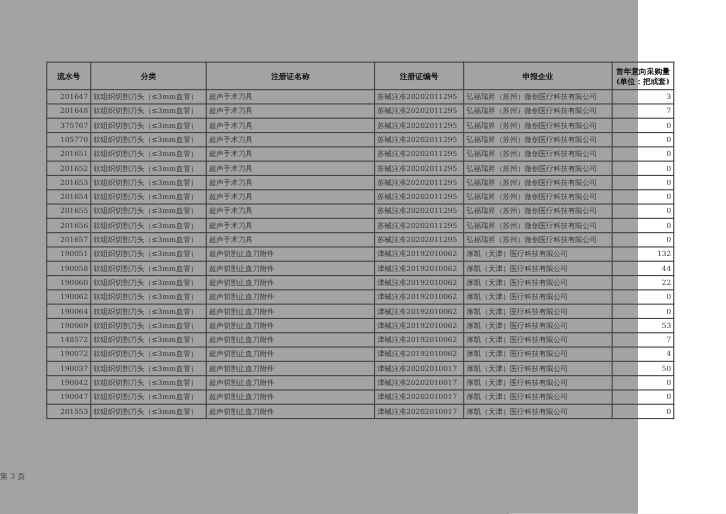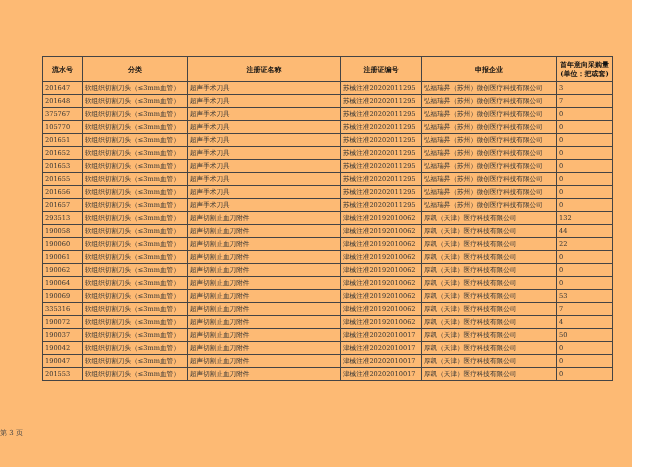--- a/index.html
+++ b/index.html
@@ -1,26 +1,26 @@
 <!DOCTYPE html>
 <html><head>
   <meta charset="utf-8">
   <style>
     html, body { margin: 0; padding: 0; background: #ffffff; }
     body { width: 660px; height: 467px; position: relative; overflow: hidden;
            font-family: "DejaVu Serif", "Liberation Serif", serif; color: #222; }
-    .page { position: absolute; left: 0; top: 0; width: 632px; height: 467px; background: #fdba74; }
+    .page { position: absolute; left: 0; top: 0; width: 580px; height: 467px; background: #a3a3a3; }
     table.grid { position: absolute; left: 42px; top: 56px; border-collapse: collapse;
                  table-layout: fixed; width: 570px; border: 1.3px solid #222; }
     table.grid th, table.grid td { border: 0.8px solid #444; padding: 0 2px; overflow: hidden;
                                    white-space: nowrap; }
     table.grid th { height: 24px; font-size: 7px; font-weight: bold; text-align: center;
                     line-height: 9px; color: #111; }
     table.grid td { height: 12px; font-size: 6.6px; line-height: 12px; color: #333; }
-    td.c-serial, td.c-qty { text-align: left; }
+    td.c-serial, td.c-qty { text-align: right; }
     td.c-cat, td.c-name, td.c-reg, td.c-ent { text-align: left; }
     .footer { position: absolute; left: 0; width: 660px; top: 428px; text-align: left;
               font-size: 7px; color: #444; }
   </style>
 </head>
 <body>
 
 <div class="page">
   <table class="grid">
     <colgroup>
@@ -95,20 +95,28 @@
         </tr>
         <tr>
           <td class="c-serial">201653</td>
           <td class="c-cat">软组织切割刀头（≤3mm血管）</td>
           <td class="c-name">超声手术刀具</td>
           <td class="c-reg">苏械注准20202011295</td>
           <td class="c-ent">弘福瑞昇（苏州）微创医疗科技有限公司</td>
           <td class="c-qty">0</td>
         </tr>
         <tr>
+          <td class="c-serial">201654</td>
+          <td class="c-cat">软组织切割刀头（≤3mm血管）</td>
+          <td class="c-name">超声手术刀具</td>
+          <td class="c-reg">苏械注准20202011295</td>
+          <td class="c-ent">弘福瑞昇（苏州）微创医疗科技有限公司</td>
+          <td class="c-qty">0</td>
+        </tr>
+        <tr>
           <td class="c-serial">201655</td>
           <td class="c-cat">软组织切割刀头（≤3mm血管）</td>
           <td class="c-name">超声手术刀具</td>
           <td class="c-reg">苏械注准20202011295</td>
           <td class="c-ent">弘福瑞昇（苏州）微创医疗科技有限公司</td>
           <td class="c-qty">0</td>
         </tr>
         <tr>
           <td class="c-serial">201656</td>
           <td class="c-cat">软组织切割刀头（≤3mm血管）</td>
@@ -119,21 +127,21 @@
         </tr>
         <tr>
           <td class="c-serial">201657</td>
           <td class="c-cat">软组织切割刀头（≤3mm血管）</td>
           <td class="c-name">超声手术刀具</td>
           <td class="c-reg">苏械注准20202011295</td>
           <td class="c-ent">弘福瑞昇（苏州）微创医疗科技有限公司</td>
           <td class="c-qty">0</td>
         </tr>
         <tr>
-          <td class="c-serial">293513</td>
+          <td class="c-serial">190051</td>
           <td class="c-cat">软组织切割刀头（≤3mm血管）</td>
           <td class="c-name">超声切割止血刀附件</td>
           <td class="c-reg">津械注准20192010062</td>
           <td class="c-ent">厚凯（天津）医疗科技有限公司</td>
           <td class="c-qty">132</td>
         </tr>
         <tr>
           <td class="c-serial">190058</td>
           <td class="c-cat">软组织切割刀头（≤3mm血管）</td>
           <td class="c-name">超声切割止血刀附件</td>
@@ -143,28 +151,20 @@
         </tr>
         <tr>
           <td class="c-serial">190060</td>
           <td class="c-cat">软组织切割刀头（≤3mm血管）</td>
           <td class="c-name">超声切割止血刀附件</td>
           <td class="c-reg">津械注准20192010062</td>
           <td class="c-ent">厚凯（天津）医疗科技有限公司</td>
           <td class="c-qty">22</td>
         </tr>
         <tr>
-          <td class="c-serial">190061</td>
-          <td class="c-cat">软组织切割刀头（≤3mm血管）</td>
-          <td class="c-name">超声切割止血刀附件</td>
-          <td class="c-reg">津械注准20192010062</td>
-          <td class="c-ent">厚凯（天津）医疗科技有限公司</td>
-          <td class="c-qty">0</td>
-        </tr>
-        <tr>
           <td class="c-serial">190062</td>
           <td class="c-cat">软组织切割刀头（≤3mm血管）</td>
           <td class="c-name">超声切割止血刀附件</td>
           <td class="c-reg">津械注准20192010062</td>
           <td class="c-ent">厚凯（天津）医疗科技有限公司</td>
           <td class="c-qty">0</td>
         </tr>
         <tr>
           <td class="c-serial">190064</td>
           <td class="c-cat">软组织切割刀头（≤3mm血管）</td>
@@ -175,21 +175,21 @@
         </tr>
         <tr>
           <td class="c-serial">190069</td>
           <td class="c-cat">软组织切割刀头（≤3mm血管）</td>
           <td class="c-name">超声切割止血刀附件</td>
           <td class="c-reg">津械注准20192010062</td>
           <td class="c-ent">厚凯（天津）医疗科技有限公司</td>
           <td class="c-qty">53</td>
         </tr>
         <tr>
-          <td class="c-serial">335316</td>
+          <td class="c-serial">148572</td>
           <td class="c-cat">软组织切割刀头（≤3mm血管）</td>
           <td class="c-name">超声切割止血刀附件</td>
           <td class="c-reg">津械注准20192010062</td>
           <td class="c-ent">厚凯（天津）医疗科技有限公司</td>
           <td class="c-qty">7</td>
         </tr>
         <tr>
           <td class="c-serial">190072</td>
           <td class="c-cat">软组织切割刀头（≤3mm血管）</td>
           <td class="c-name">超声切割止血刀附件</td>

